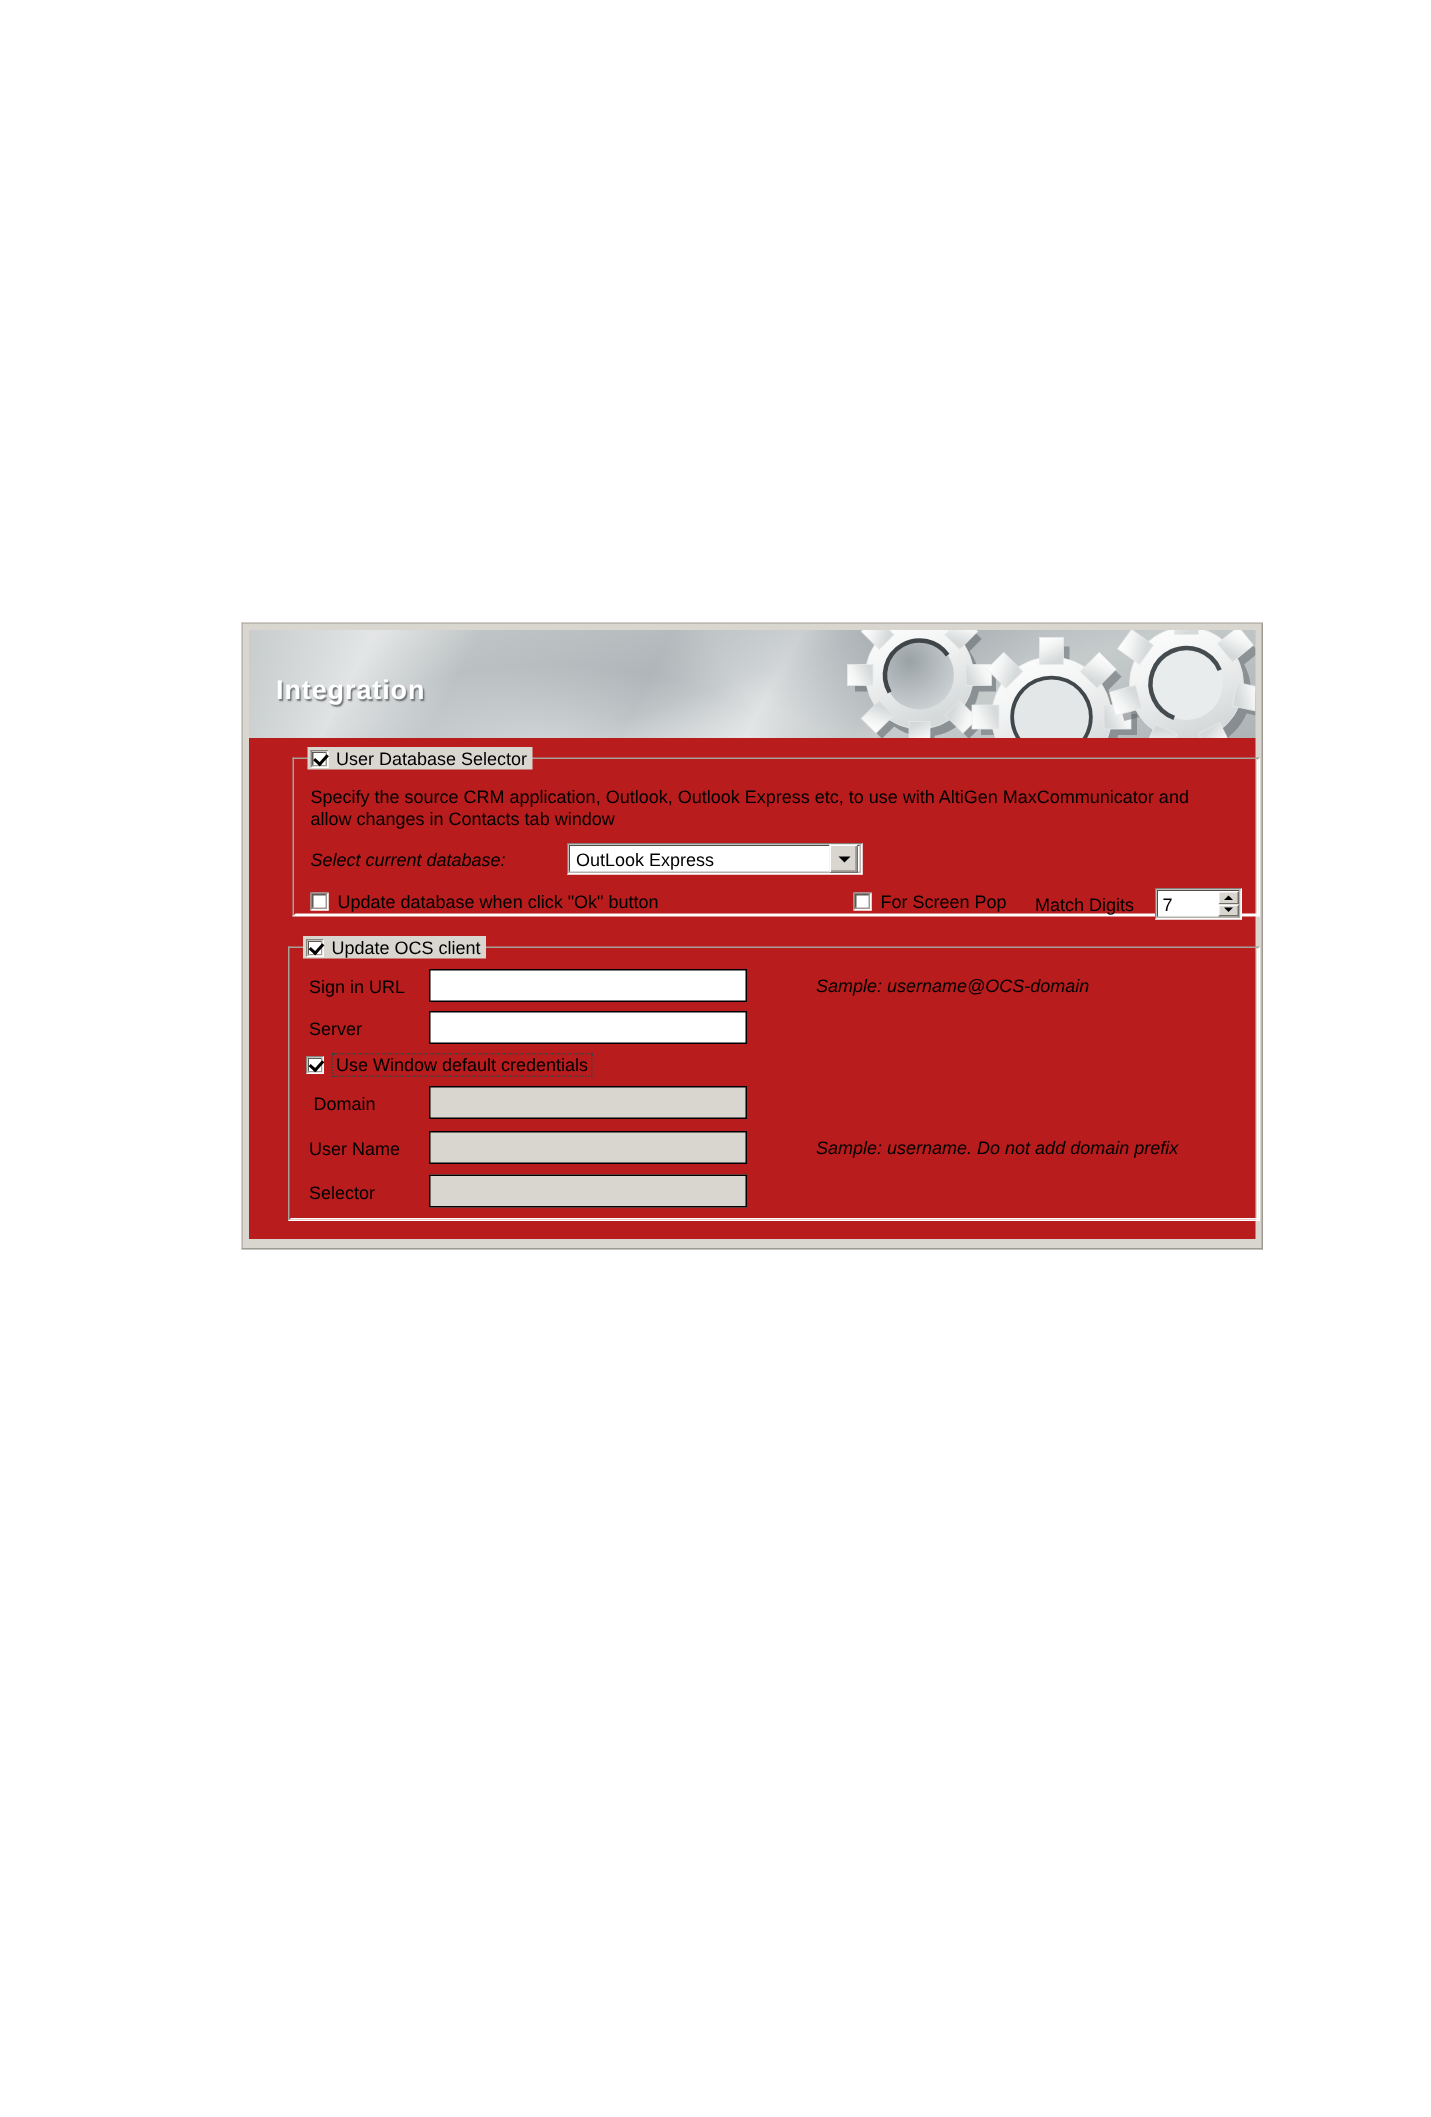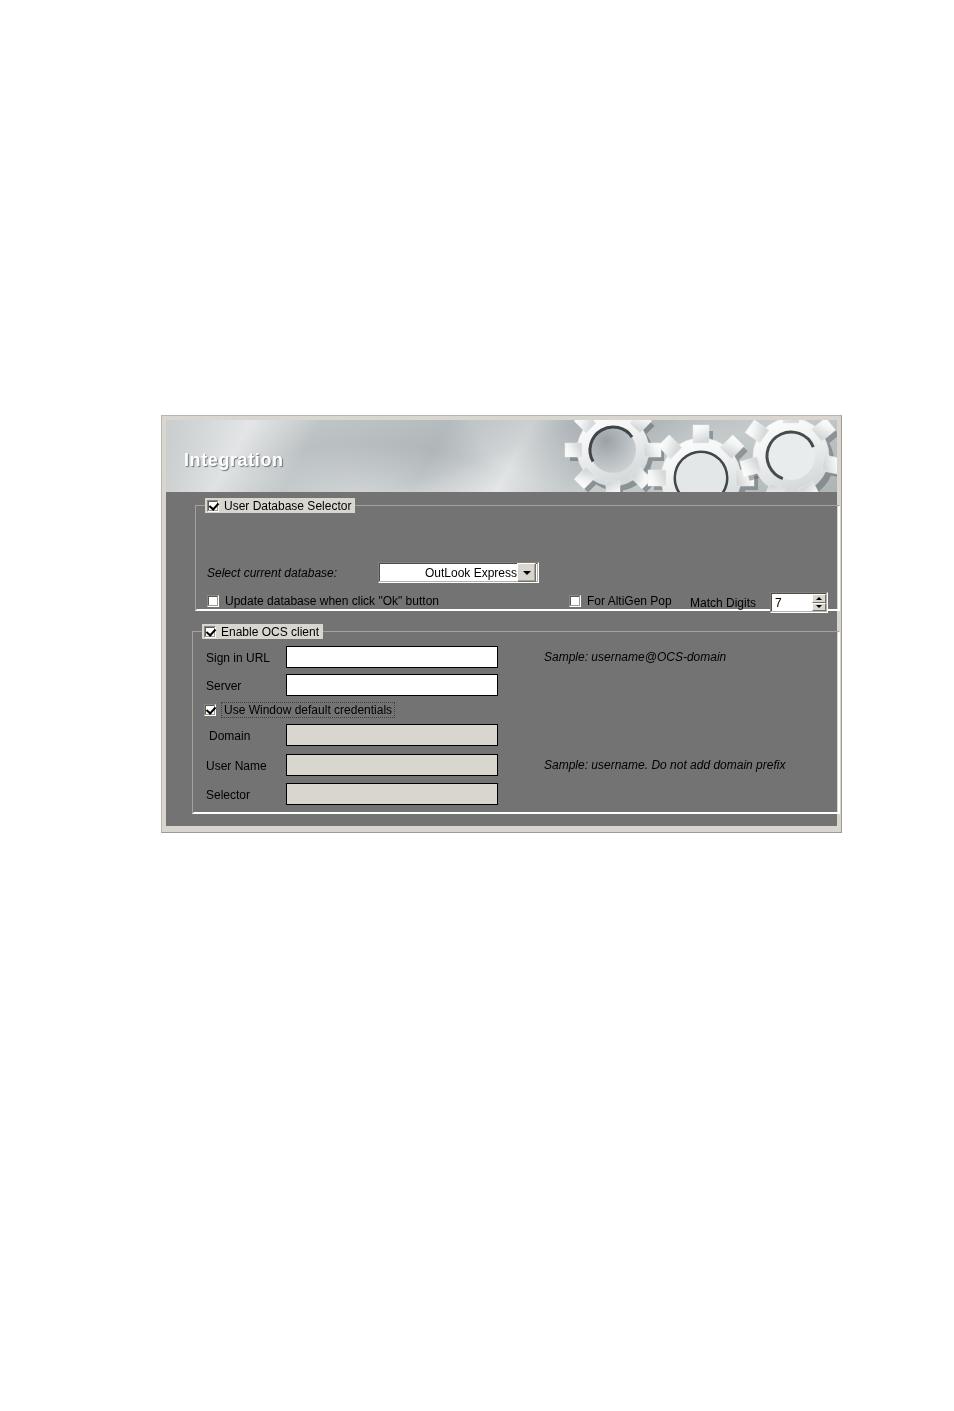--- a/index.html
+++ b/index.html
@@ -69,21 +69,21 @@
     position: absolute;
     right: 0;
     top: -16px;
     width: 320px;
     height: 100px;
   }
 
   
   #panel-body {
     position: relative;
-    background: #737373;
+    background: #b91c1c;
     height: 334px;
   }
 
   
   .groupbox {
     position: absolute;
     box-sizing: border-box;
   }
   .gb-frame {
     position: absolute;
@@ -403,38 +403,39 @@
   <div id="panel-body">
 
     <div class="groupbox" style="left:29px; top:6px; width:645px; height:113px;">
       <div class="gb-frame"></div>
 
       <div class="gb-legend">
         <span class="cb checked"></span>
         <span class="lbl">User Database Selector</span>
       </div>
 
+      <div class="row-desc" style="left:12px; top:26px; width:615px;">Specify the source CRM application, Outlook, Outlook Express etc, to use with AltiGen MaxCommunicator and allow changes in Contacts tab window</div>
 
       <div class="field-label" style="left:12px; top:68px;font-style:italic;">Select current database:</div>
 
-      <div id="db-combo" style="left:183px; top:64px; width:161px; height:21px;text-align:right;">
+      <div id="db-combo" style="left:183px; top:64px; width:197px; height:21px;">
         <div id="db-combo-value">OutLook Express</div>
         <div id="db-combo-button">
           <span class="tri-down"></span>
         </div>
       </div>
 
       <div class="cb-row" style="left:12px; top:96px;">
         <span class="cb"></span>
         <span class="lbl">Update database when click "Ok" button</span>
       </div>
 
       <div class="cb-row" style="left:374px; top:96px;">
         <span class="cb"></span>
-        <span class="lbl">For AltiGen Pop</span>
+        <span class="lbl">For Screen Pop</span>
       </div>
 
       <div class="field-label" style="left:495px; top:98px;">Match Digits</div>
 
       <div id="match-digits-spin" style="left:575px; top:94px; width:58px; height:21px;">
         <div id="match-digits-value">7</div>
         <div id="spin-buttons">
           <div class="spin-btn">
             <span class="tri-up"></span>
           </div>
@@ -443,21 +444,21 @@
           </div>
         </div>
       </div>
     </div>
 
     <div class="groupbox" style="left:26px; top:132px; width:648px; height:190px;">
       <div class="gb-frame"></div>
 
       <div class="gb-legend">
         <span class="cb checked"></span>
-        <span class="lbl">Enable OCS client</span>
+        <span class="lbl">Update OCS client</span>
       </div>
 
       <div class="field-label" style="left:14px; top:27px;">Sign in URL</div>
       <input class="textbox" style="left: 94px; top: 22px; width: 212px; height: 22px;" value="">
       <div class="sample-text" style="left:352px; top:26px;">Sample: username@OCS-domain</div>
 
       <div class="field-label" style="left:14px; top:55px;">Server</div>
       <input class="textbox" style="left: 94px; top: 50px; width: 212px; height: 22px;" value="">
 
       <div class="cb-row" style="left:12px; top:78px;">

